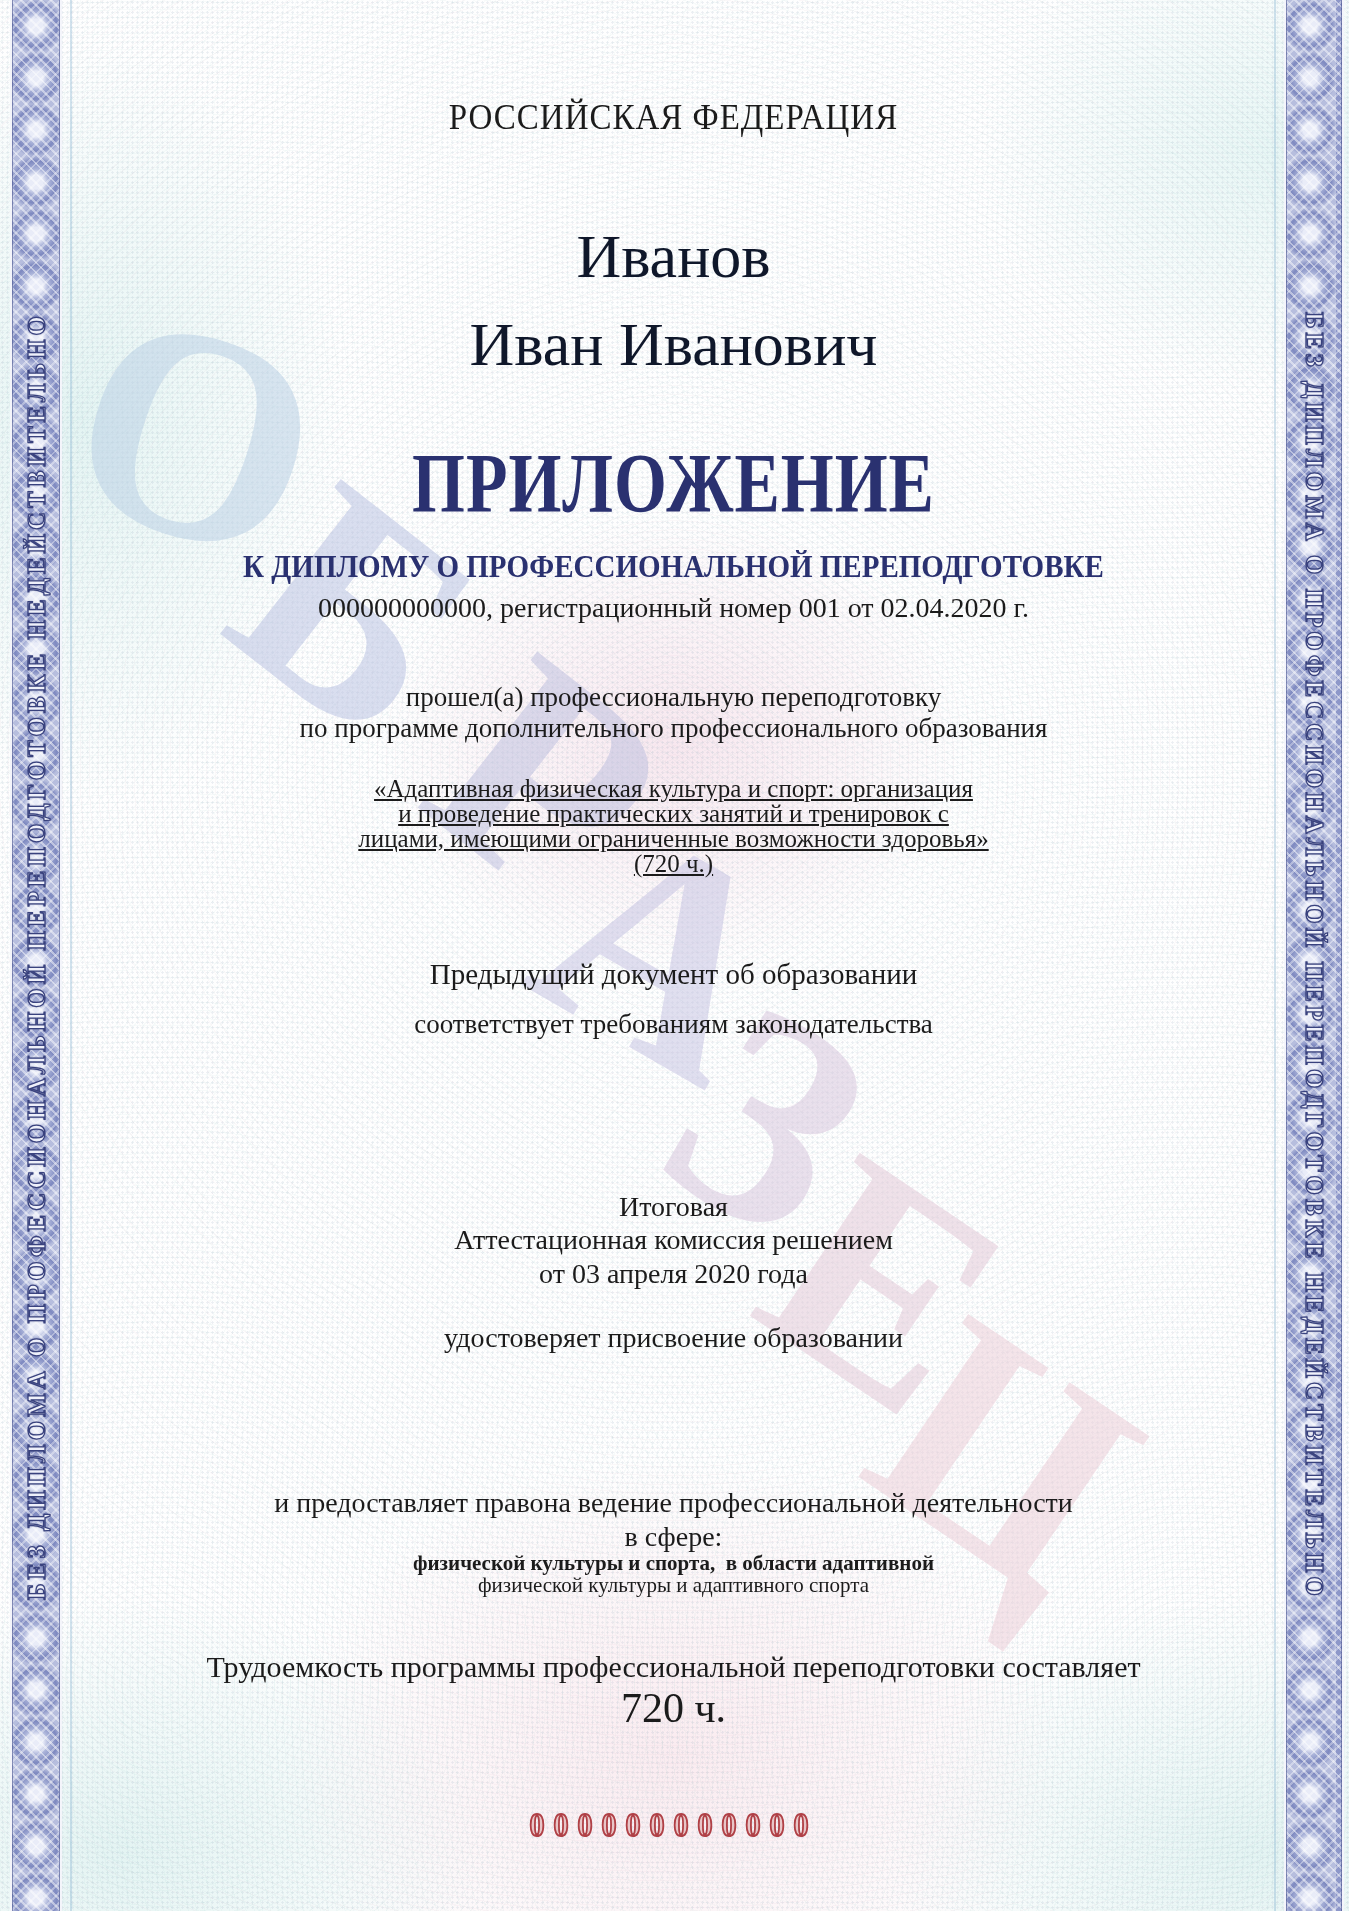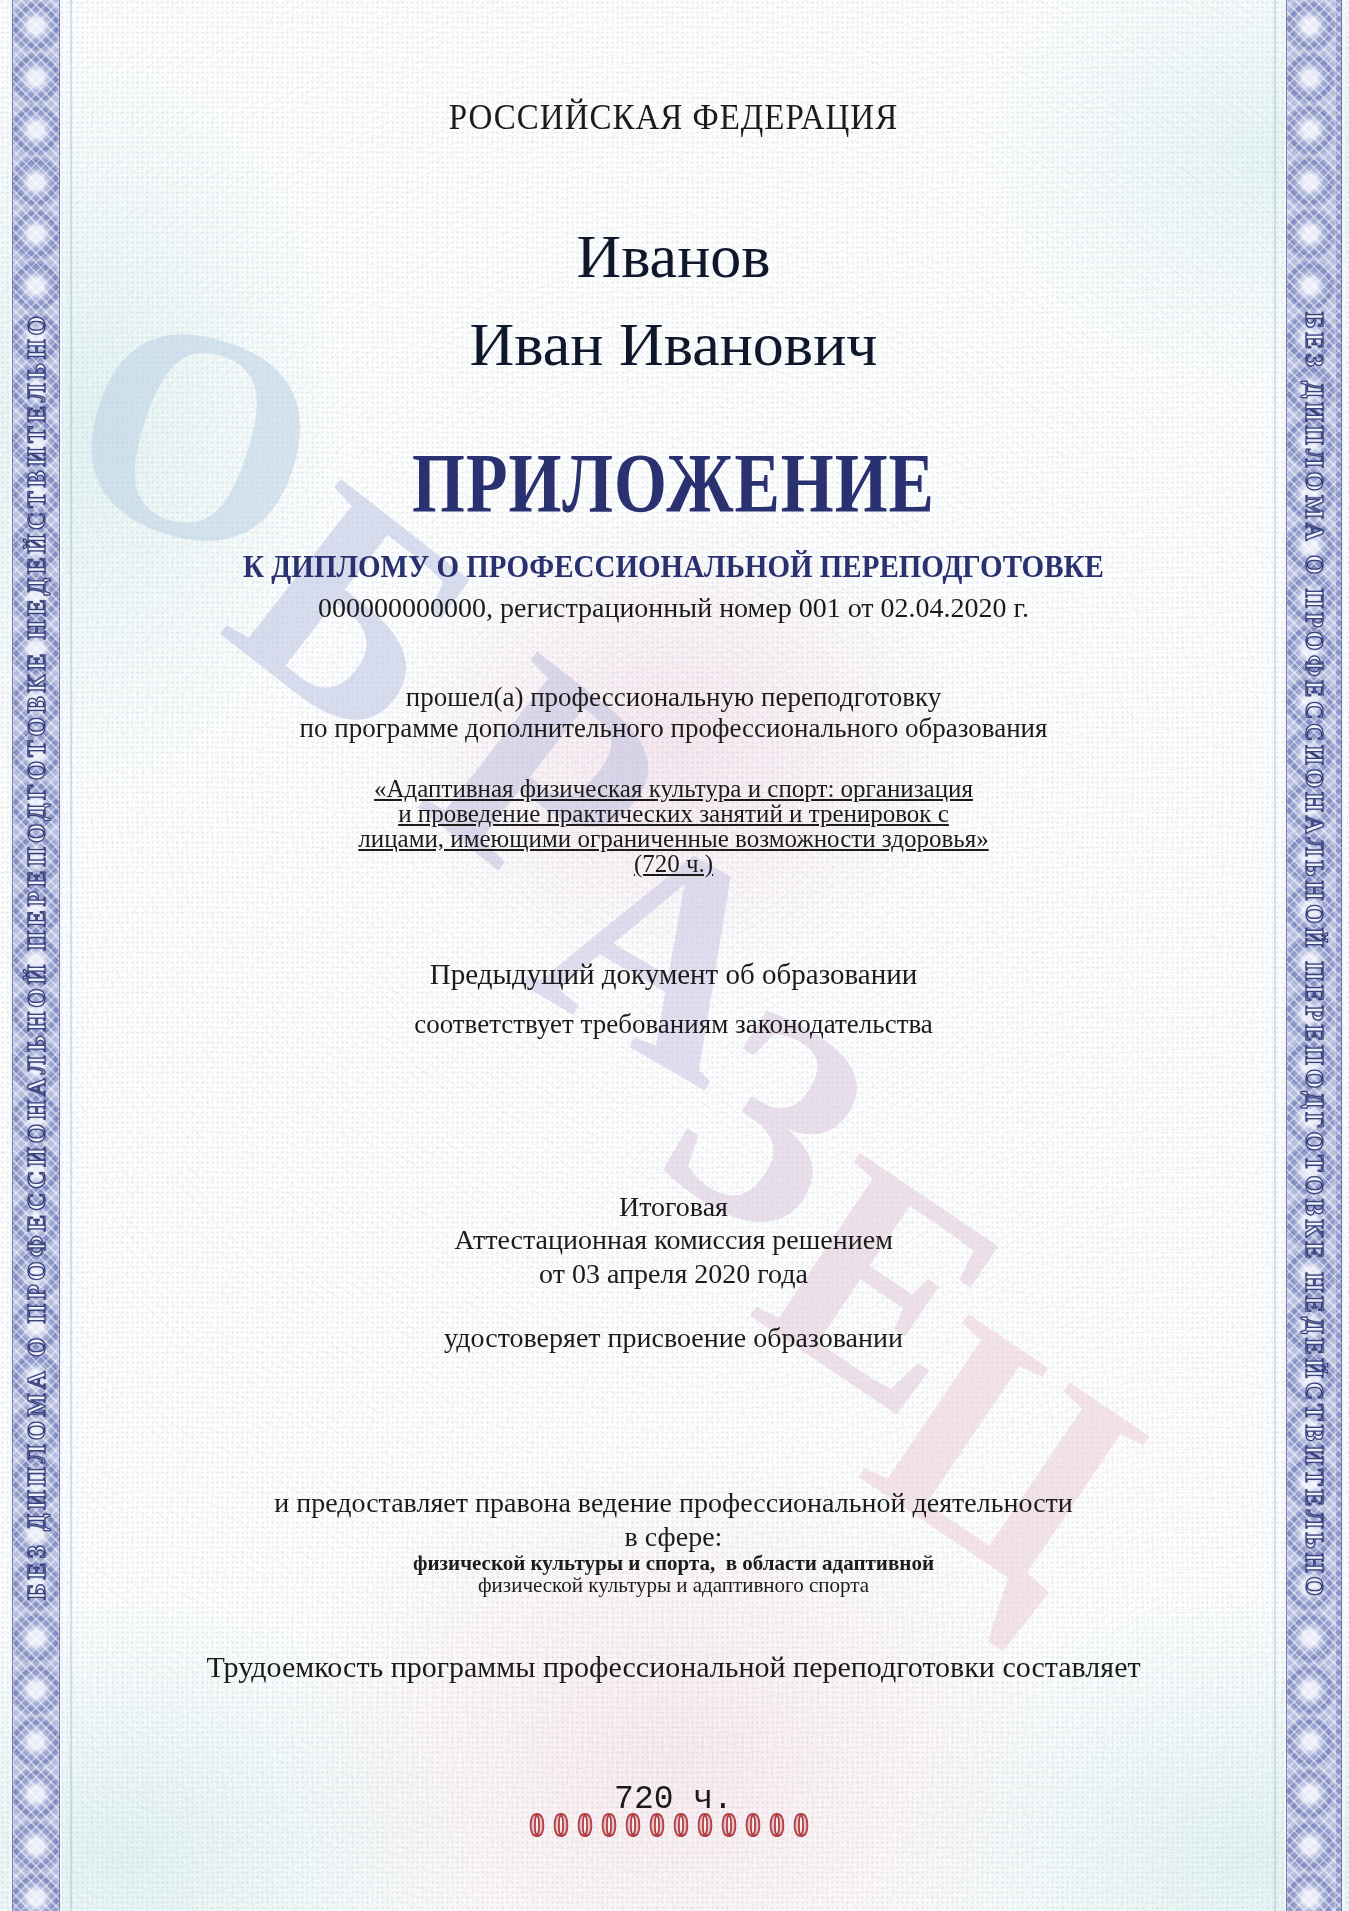--- a/index.html
+++ b/index.html
@@ -74,21 +74,21 @@
   .prev-1        {top:954px; font-size:29px; line-height:40px;}
   .prev-2        {top:1004px;font-size:27px; line-height:40px;}
   .commission    {top:1190px;font-size:28px; line-height:33px;}
   .comm-date     {top:1256px;font-size:28px; line-height:36px;}
   .qualification {top:1320px;font-size:28px; line-height:36px;}
   .rights-1      {top:1486px;font-size:28px; line-height:34px;}
   .rights-2      {top:1520px;font-size:28px; line-height:34px;}
   .sphere-1      {top:1552px;font-size:21px; line-height:23px;}
   .sphere-2      {top:1574px;font-size:21px; line-height:23px;}
   .workload      {top:1644px;font-size:30px; line-height:46px;}
-  .hours         {top:1780px;font-size:33px; line-height:40px;font-family:Liberation Mono, monospace;}
+  .hours         {top:1688px;font-size:42px; line-height:40px;}
   .serial        {top:1806px;font-size:30px; line-height:38px;font-weight:bold;
                   letter-spacing:9px;color:#e8c6c8;-webkit-text-stroke:1.8px #b04046;
                   transform:scaleY(1.12);}
 </style>
 </head>
 <body>
 
 <div class="page">
 
   <div class="bg"></div>

